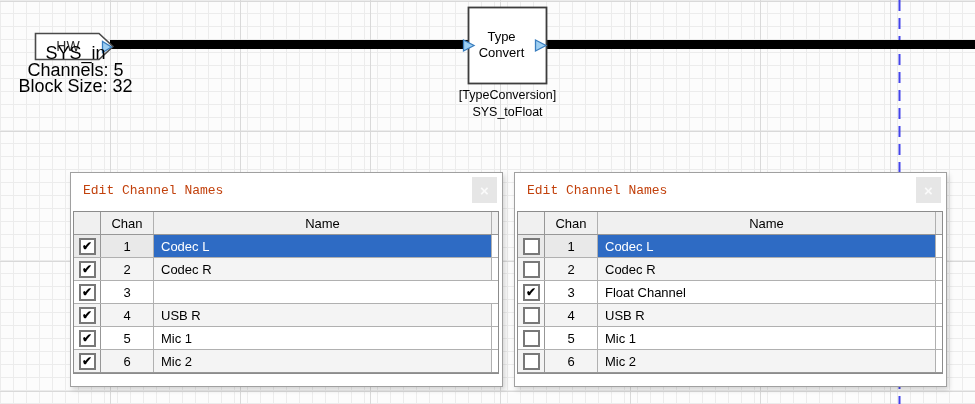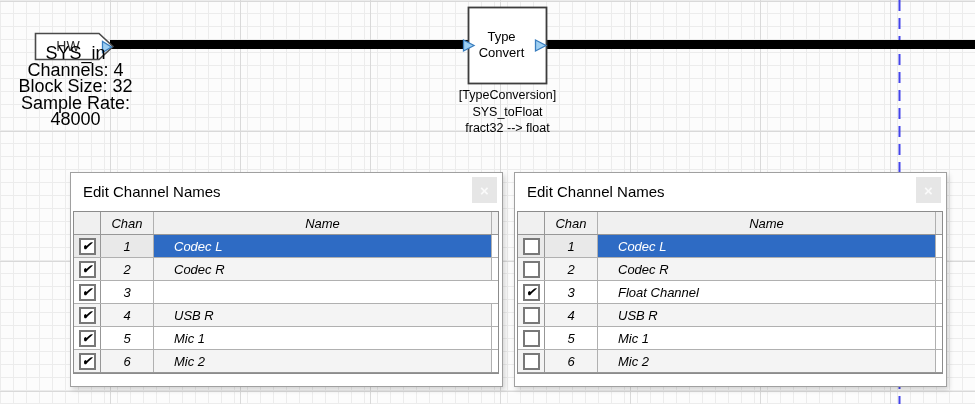--- a/index.html
+++ b/index.html
@@ -25,42 +25,42 @@
   .dialog{
     position:absolute; top:172px; width:431px; height:213px; z-index:3;
     background:#ffffff; border:1px solid #a0a0a0;
     box-shadow:2px 3px 5px rgba(0,0,0,0.16);
   }
   .dlg-left{left:70px;}
   .dlg-right{left:514px;}
   .dialog-titlebar{position:relative; height:38px; background:#ffffff;}
   .dialog-title{
     position:absolute; left:12px; top:10px;
-    font-size:15px; color:#000000; white-space:nowrap;
+    font-size:13px; color:#c2410c; white-space:nowrap;font-family:Liberation Mono, monospace;
   }
   .close-btn{
     position:absolute; top:4px; right:5px; width:25px; height:26px;
     background:#e6e6e6; display:flex; align-items:center; justify-content:center;
     cursor:default;
   }
   .close-btn span{color:#fafafa; font-size:15px; font-weight:bold; line-height:1;}
 
   .table{
     position:absolute; left:2px; top:38px; width:424px;
     border:1px solid #8c8c8c; background:#fff;
   }
   .t-head,.t-row{display:grid; grid-template-columns:27px 53px 1fr 6px; height:22px;}
   .t-head{background:#f0f0f0; border-bottom:1px solid #979797;}
   .t-row{background:#ffffff; border-bottom:1px solid #b0b0b0;}
   .t-row:last-child{border-bottom:1px solid #979797;}
   .t-row.alt{background:#f4f4f4;}
-  .cell{display:flex; align-items:center; justify-content:center; font-size:13px; color:#000; overflow:hidden;font-style:italic;}
+  .cell{display:flex; align-items:center; justify-content:center; font-size:13px; color:#000; overflow:hidden;}
   .cb-cell{border-right:1px solid #979797;}
   .chan-cell{border-right:1px solid #b0b0b0;}
-  .name-cell{justify-content:flex-start; padding-left:20px; border-right:1px solid #b0b0b0;}
+  .name-cell{justify-content:flex-start; padding-left:7px; border-right:1px solid #b0b0b0;}
   .fill-cell{background:#fff;}
   .t-head .cell{background:#f0f0f0; font-size:13px;}
   .t-head .fill-cell{background:#f0f0f0;}
   .t-row.selected .name-cell{background:#2e6bc4; color:#ffffff;}
   .t-row.selected .cb-cell,.t-row.selected .chan-cell{background:#e9e9e9;}
   .checkbox{
     width:13px; height:13px; background:#ffffff; border:2px solid #787878;
     display:flex; align-items:center; justify-content:center;
   }
   .checkbox span{font-size:12px; font-weight:bold; color:#000; line-height:1; margin-top:-1px;}
@@ -77,34 +77,32 @@
     <polygon points="102.5,41.5 102.5,52.5 111.5,47" fill="#9ecff2" stroke="#3a7ebf" stroke-width="1.3"></polygon>
     <rect x="468.5" y="7.5" width="78" height="76" fill="#ffffff" stroke="#3d3d3d" stroke-width="1.8"></rect>
     <polygon points="463.5,40 463.5,51 474,45.5" fill="#9ecff2" stroke="#3a7ebf" stroke-width="1.3"></polygon>
     <polygon points="535.5,40 535.5,51 546,45.5" fill="#9ecff2" stroke="#3a7ebf" stroke-width="1.3"></polygon>
   </svg>
 
   <div class="diag-text hw-label">HW</div>
 
   <div class="diag-text hw-props">
     <div>SYS_in</div>
-    <div>Channels: 4</div>
+    <div>Channels: 5</div>
     <div>Block Size: 32</div>
-    <div>Sample Rate: 48000</div>
   </div>
 
   <div class="diag-text tc-label">
     <div>Type</div>
     <div>Convert</div>
   </div>
 
   <div class="diag-text tc-props">
     <div>[TypeConversion]</div>
     <div>SYS_toFloat</div>
-    <div>fract32 --&gt; float</div>
   </div>
 
   <div class="dialog dlg-left">
     <div class="dialog-titlebar">
       <span class="dialog-title">Edit Channel Names</span>
       <div class="close-btn">
         <span>×</span>
       </div>
     </div>
     <div class="table">

